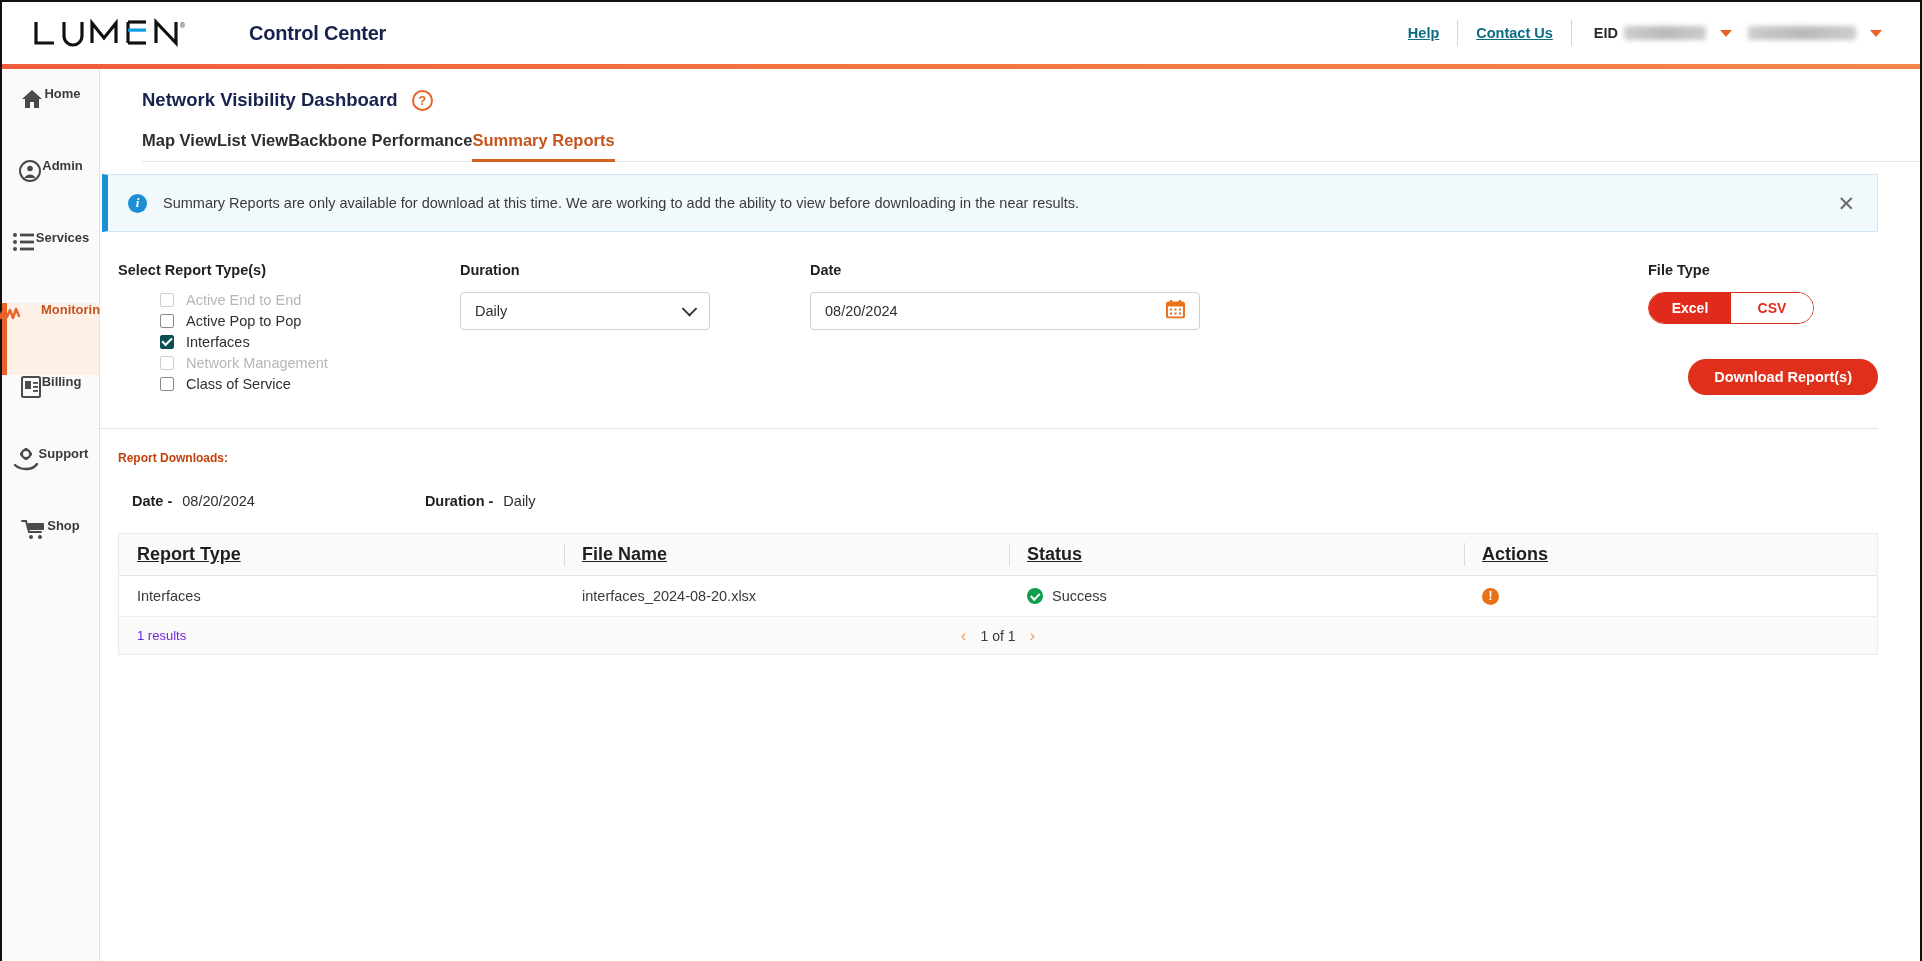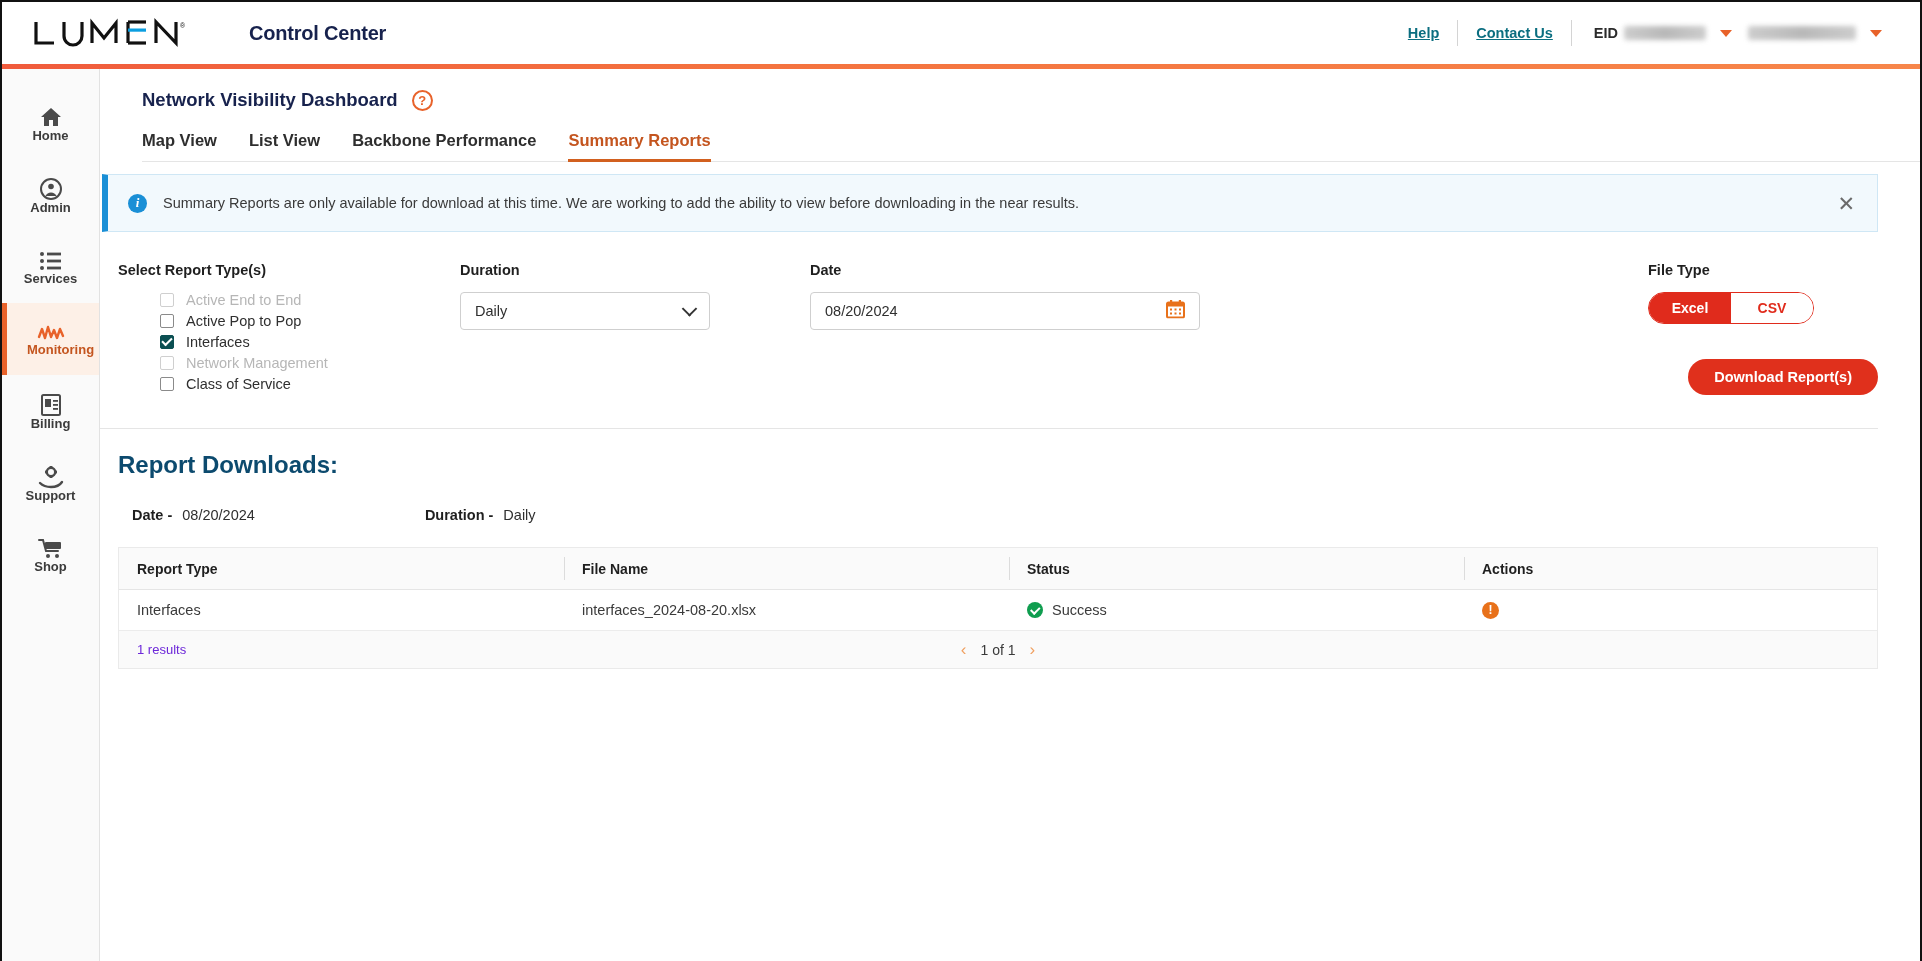--- a/index.html
+++ b/index.html
@@ -88,22 +88,22 @@
   .sidebar {
     width: 98px;
     background: #fafafa;
     border-right: 1px solid #e2e2e2;
     padding-top: 18px;
     flex-shrink: 0;
   }
   .nav-item {
     position: relative;
     height: 72px;
-    display: flex; flex-direction: column;
-    align-items: center; justify-content: center;
+    display: flex; flex-direction: row;
+    justify-content: center;
     gap: 0;
     cursor: pointer;
     color: #4a4a4a;
   }
   .nav-item .nav-label {
     font-size: 13px; font-weight: bold;
     color: #3b3b3b;
     line-height: 1;
   }
   .nav-item svg { display: block; }
@@ -134,21 +134,20 @@
     width: 21px; height: 21px; border-radius: 50%;
     border: 2px solid #e8622a;
     color: #e8622a;
     font-size: 13px; font-weight: bold;
     display: flex; align-items: center; justify-content: center;
     cursor: pointer; line-height: 1;
   }
 
   .tabs {
     display: flex; align-items: flex-end;
-    gap: 32px;
     margin-top: 20px;
     border-bottom: 1px solid #e5e5e5;
     padding-right: 42px;
   }
   .tab {
     font-size: 16.5px; font-weight: bold; color: #2e2e2e;
     padding-bottom: 9px;
     cursor: pointer;
     border-bottom: 3px solid transparent;
     margin-bottom: -1px;
@@ -277,42 +276,42 @@
     border: none; border-radius: 19px;
     height: 36px;
     padding: 0 26px;
     cursor: pointer;
   }
 
   .divider { border-top: 1px solid #e5e5e5; margin: 0 42px 0 0; }
 
   
   .reports { padding: 22px 42px 0 18px; }
-  .sec-title { font-size: 24px; font-weight: bold; color: #0c4a6e; }
+  .sec-title { font-size: 12px; font-weight: bold; color: #c2410c; }
   .meta-row {
     display: flex; align-items: center;
     margin-top: 28px; padding-left: 14px;
     font-size: 14.5px;
   }
   .meta-key { font-weight: bold; color: #1f1f1f; }
   .meta-val { color: #2f2f2f; margin-left: 10px; }
   .meta-gap { width: 170px; }
 
   .table { margin-top: 24px; border: 1px solid #eaeaea; border-bottom: none; }
   .thead {
     display: flex;
     background: #fafafa;
     border-bottom: 1px solid #e5e5e5;
     height: 42px; align-items: center;
   }
   .th {
-    font-size: 14px; font-weight: bold; color: #1f1f1f;
+    font-size: 18px; font-weight: bold; color: #1f1f1f;
     padding-left: 18px;
     position: relative; height: 100%;
-    display: flex; align-items: center;
+    display: flex; align-items: center; text-decoration: underline;
   }
   .th:not(:first-child)::before {
     content: ""; position: absolute; left: 0; top: 9px; bottom: 9px;
     width: 1px; background: #dcdcdc;
   }
   .trow {
     display: flex; align-items: center;
     height: 41px;
     background: #fff;
     border-bottom: 1px solid #ececec;

